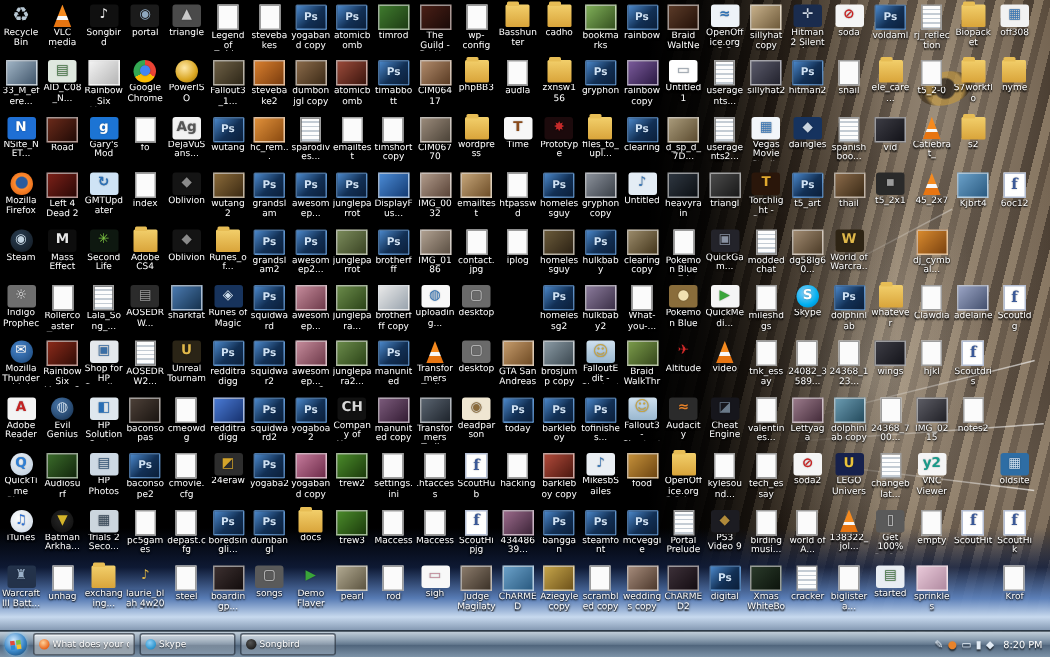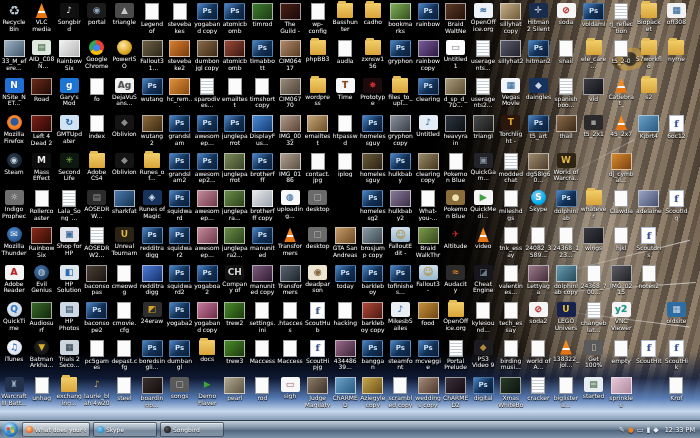--- a/index.html
+++ b/index.html
@@ -1407,16 +1407,16 @@
         </div>
       </div>
     <div id="tray">
       <span id="trayicons" style="display: inline-flex; gap: 3px;">
           <span class="ti">✎</span>
           <span class="ti" style="color: rgb(232, 131, 42);">●</span>
           <span class="ti">▭</span>
           <span class="ti">▮</span>
           <span class="ti">◆</span>
         </span>
-      <span id="clock">12:33 PM</span>
+      <span id="clock">8:20 PM</span>
     </div>
   </div>
 </div>
 
 </body></html>

